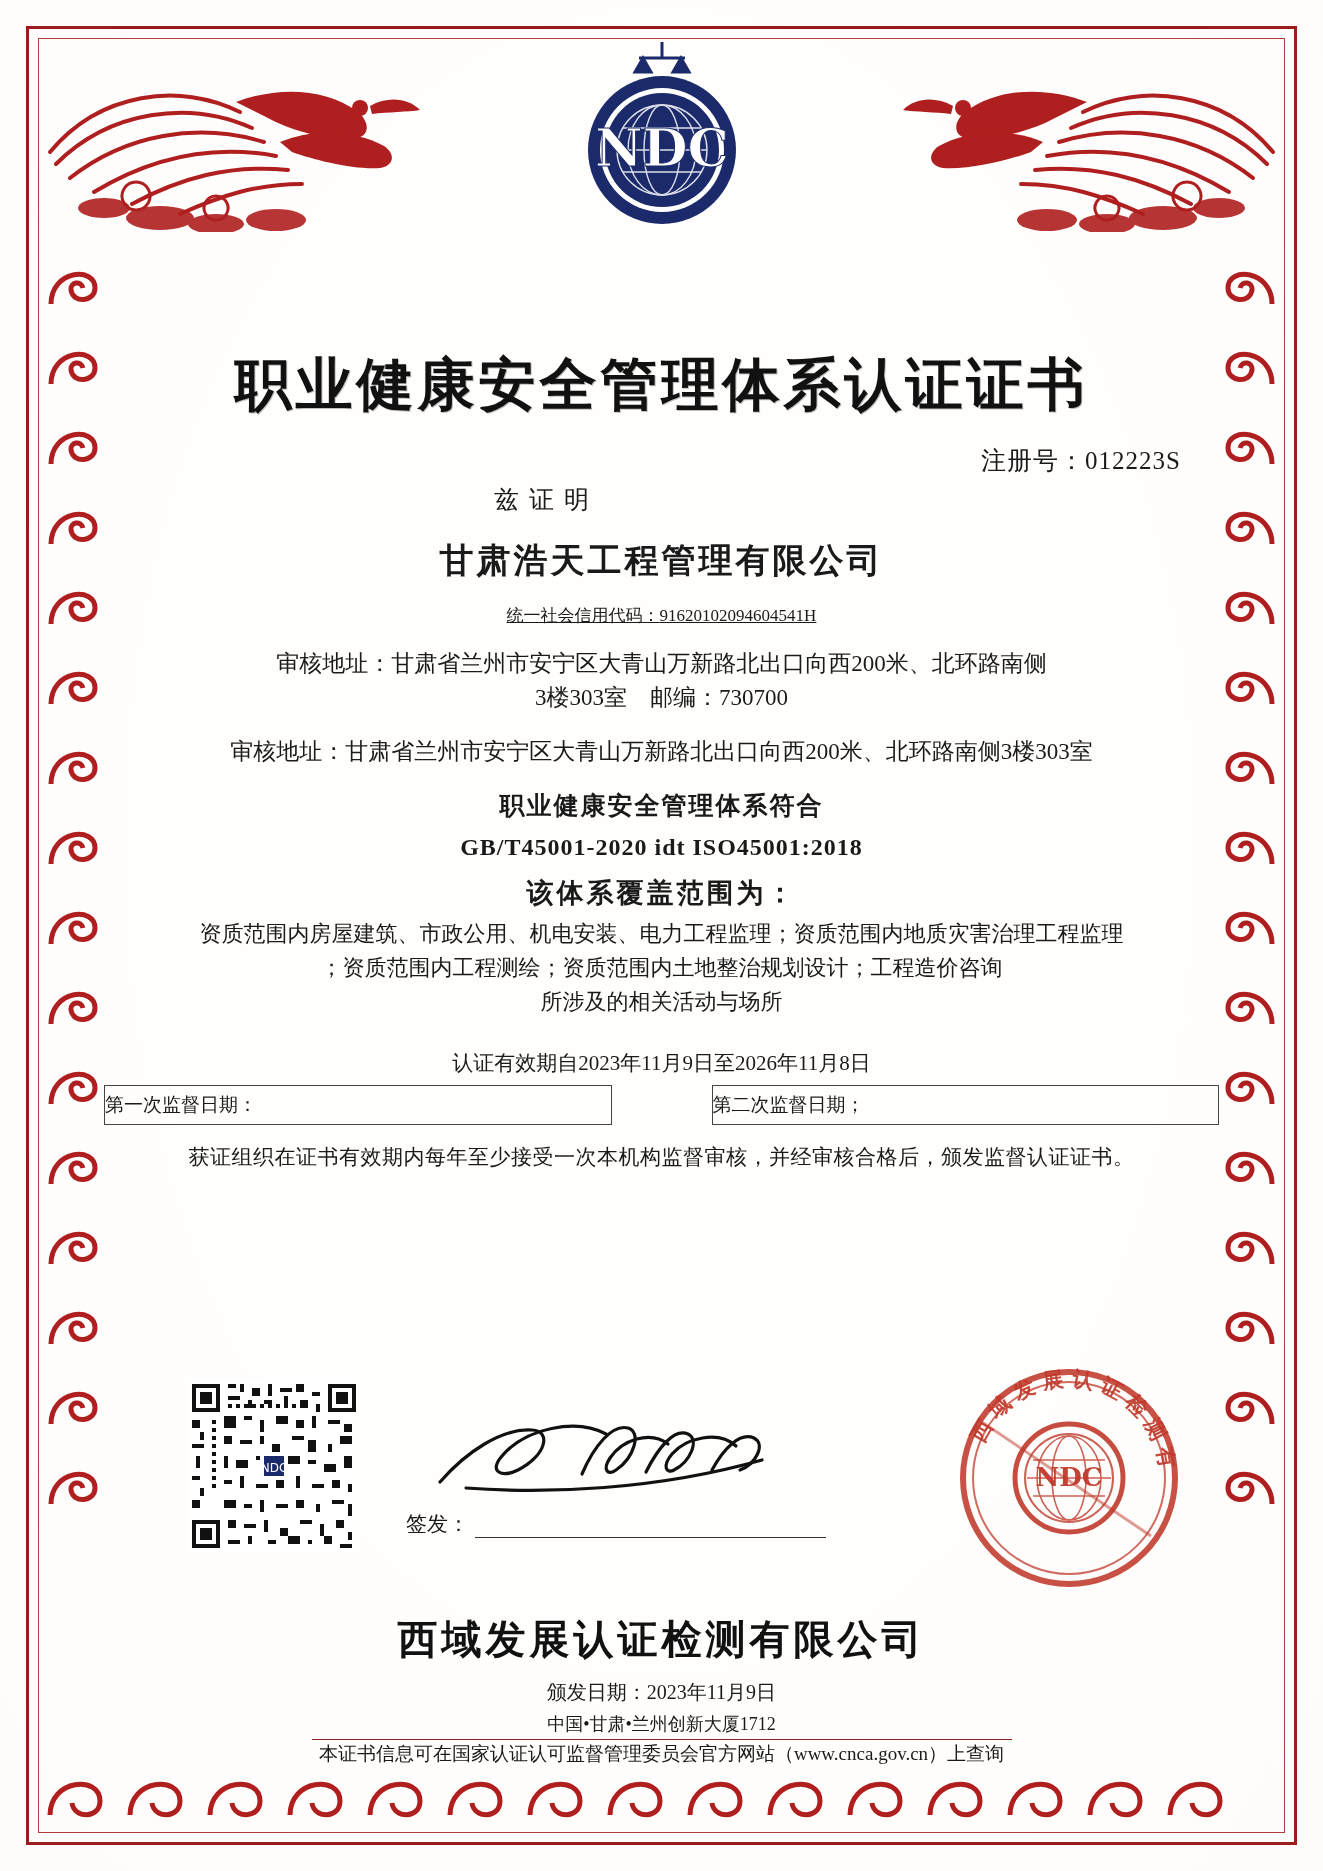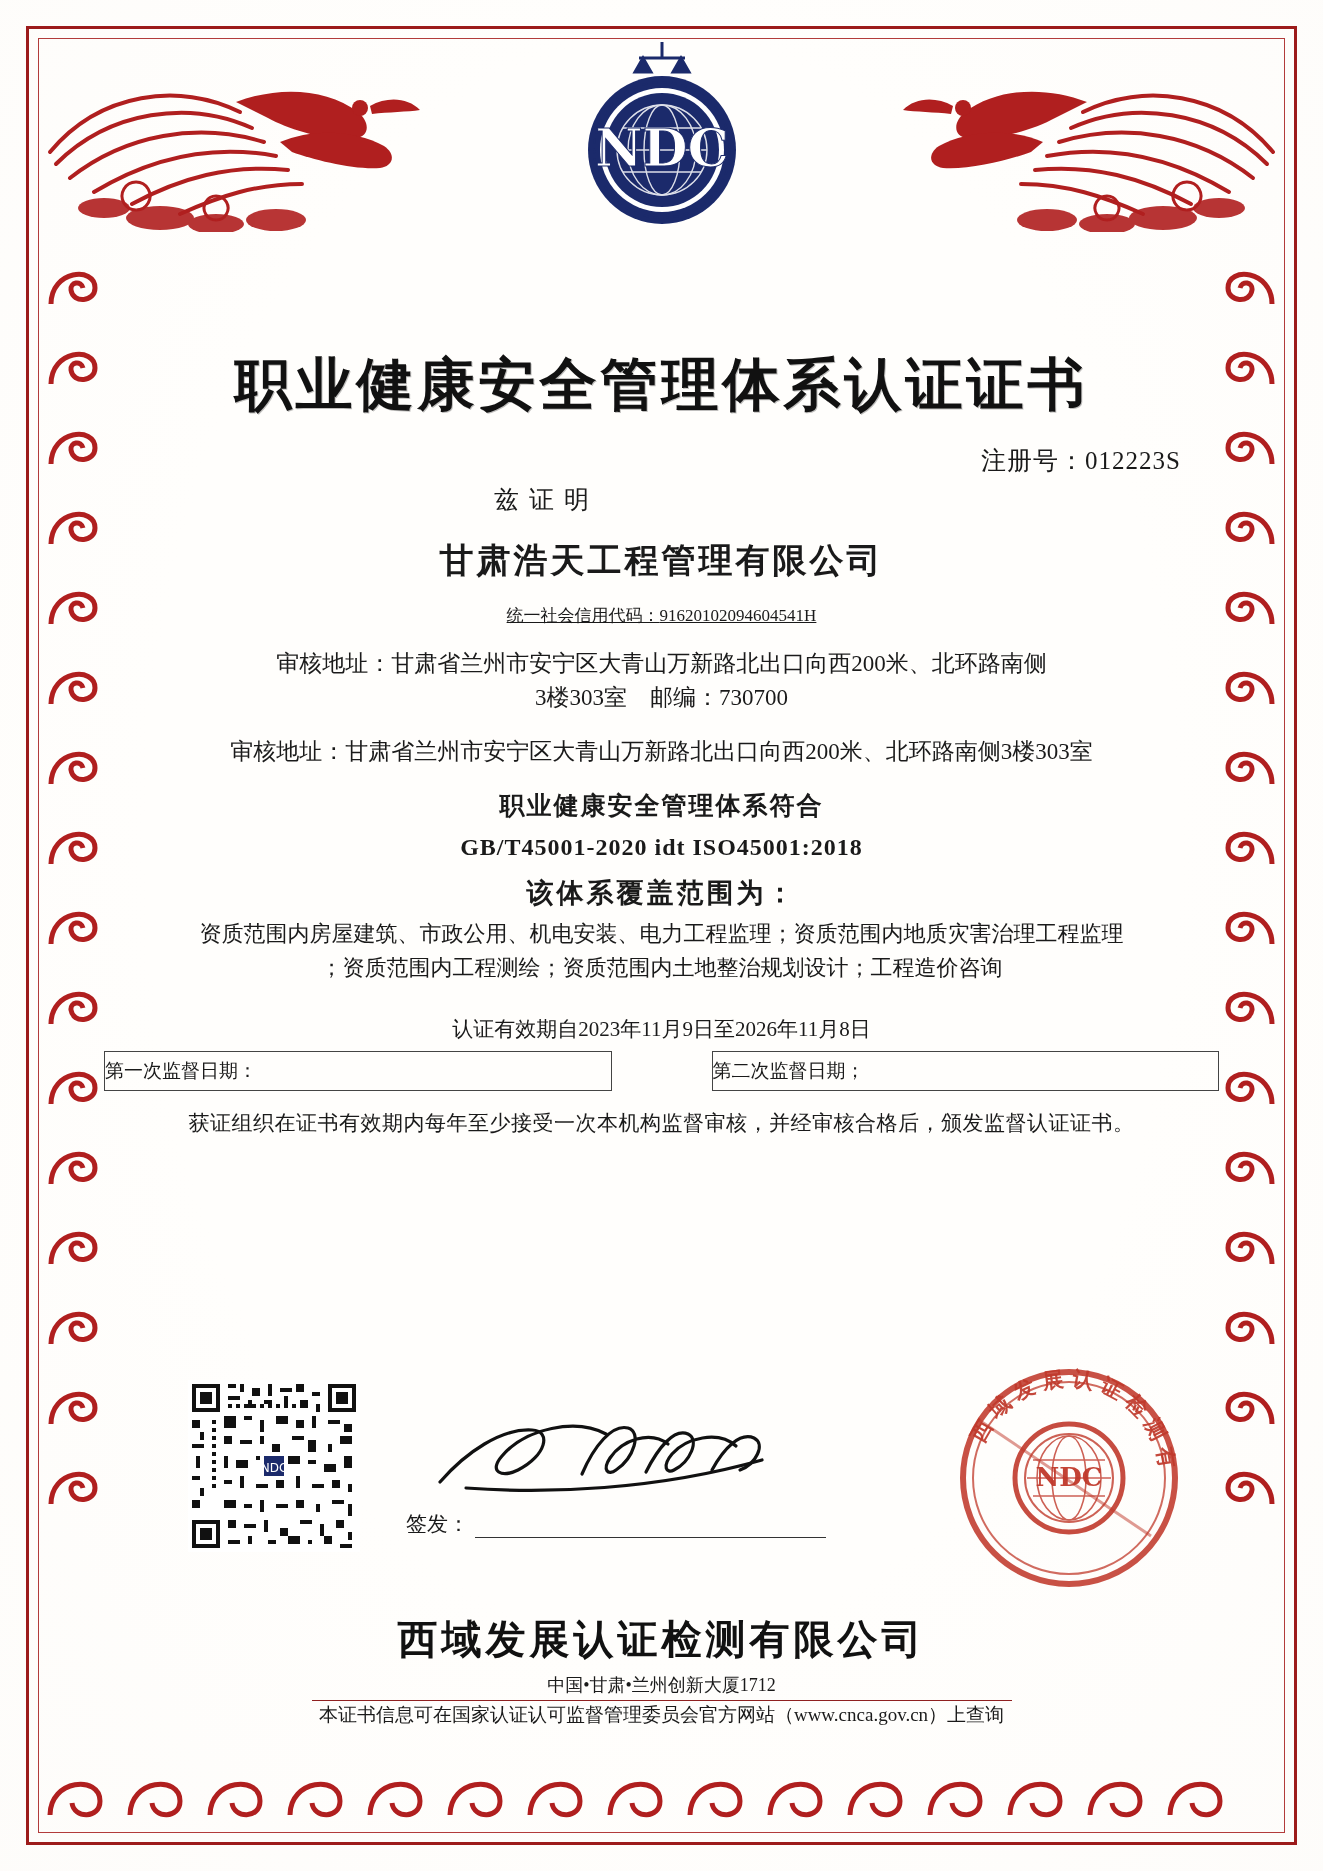--- a/index.html
+++ b/index.html
@@ -562,20 +562,21 @@
 
     <div class="conform">职业健康安全管理体系符合</div>
 
     <div class="standard">GB/T45001-2020 idt ISO45001:2018</div>
 
     <div class="scope-head">该体系覆盖范围为：</div>
 
     <div class="scope-body">
       <div>资质范围内房屋建筑、市政公用、机电安装、电力工程监理；资质范围内地质灾害治理工程监理</div>
       <div>；资质范围内工程测绘；资质范围内土地整治规划设计；工程造价咨询</div>
+      <div>所涉及的相关活动与场所</div>
     </div>
 
     <div class="validity">认证有效期自2023年11月9日至2026年11月8日</div>
 
     <div class="surv-row">
       <div class="surv-box">
         <span>第一次监督日期：</span>
         <span></span>
       </div>
       <div class="surv-box">
@@ -750,17 +751,18 @@
         </text>
         <g stroke="#c0392b" stroke-width="3" opacity="0.5">
           <path d="M28 60 L200 176"></path>
         </g>
       </svg>
     </div>
   </div>
 
   <div class="footer">
     <div class="org-name">西域发展认证检测有限公司</div>
+    <div class="issue-date">颁发日期：2023年11月9日</div>
     <div class="issue-addr">中国•甘肃•兰州创新大厦1712</div>
     <div class="verify">本证书信息可在国家认证认可监督管理委员会官方网站（www.cnca.gov.cn）上查询</div>
   </div>
 
 </div>
 
 </body></html>

